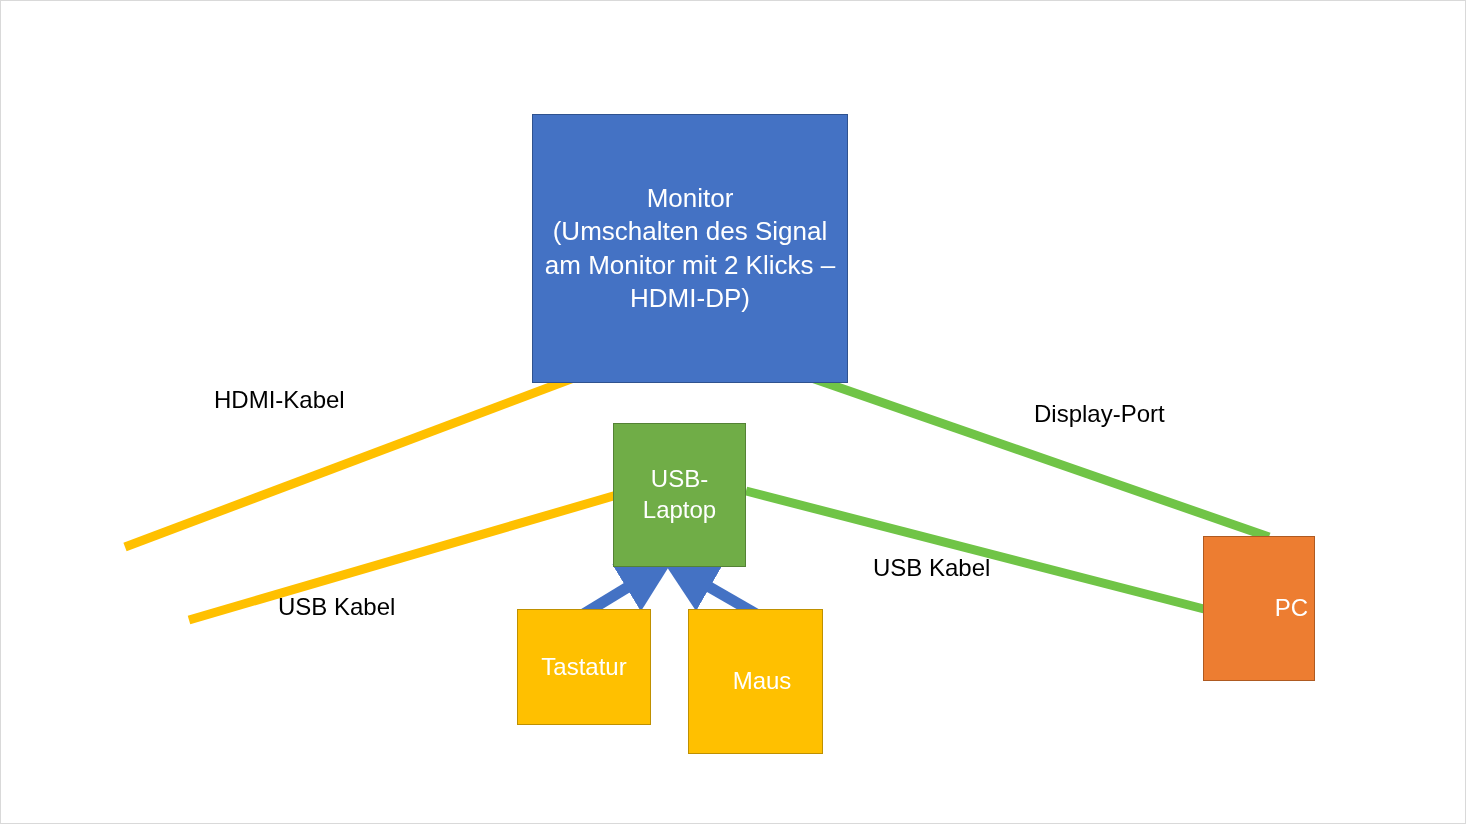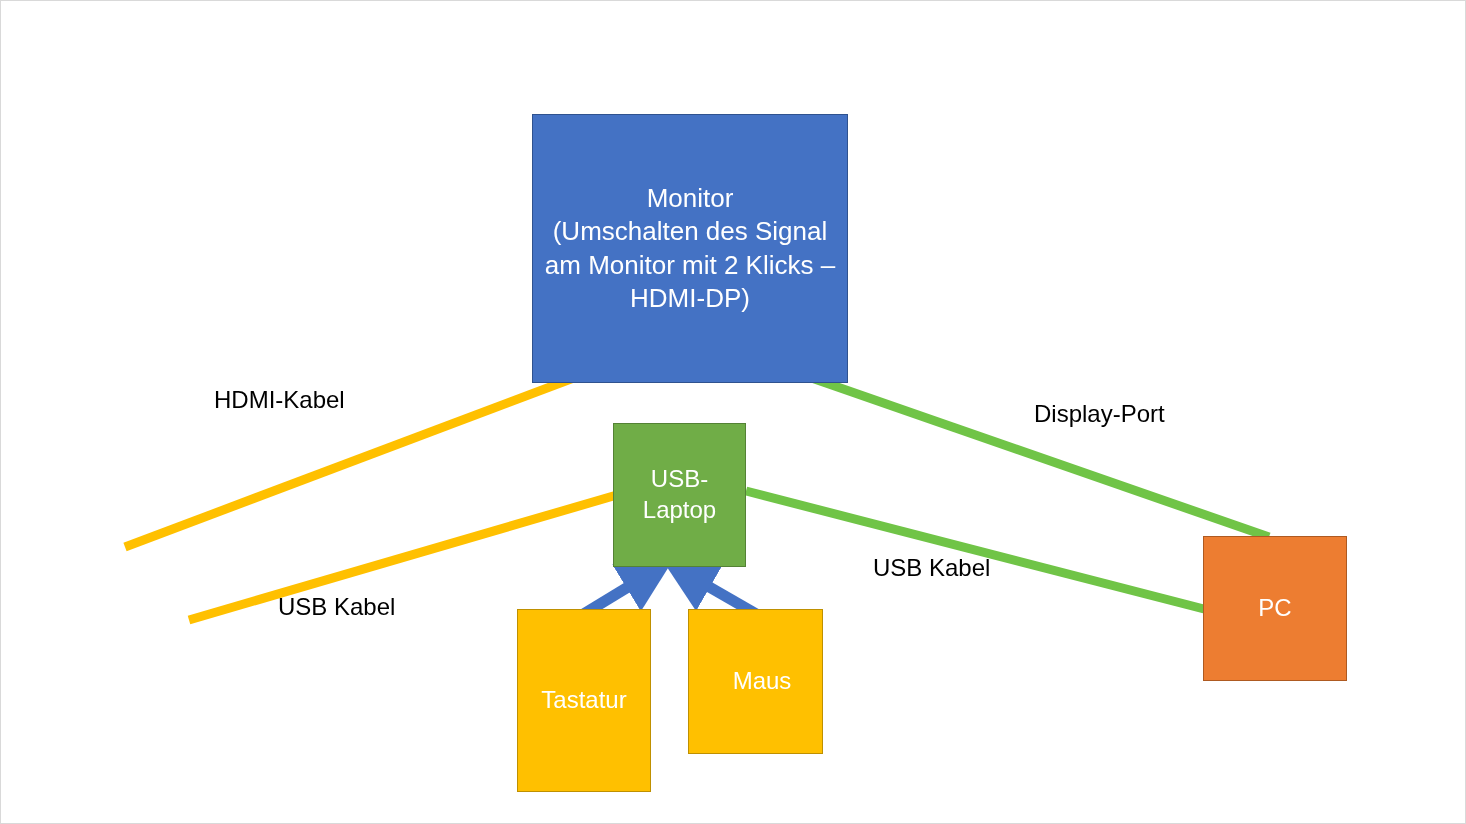--- a/index.html
+++ b/index.html
@@ -66,31 +66,32 @@
     top: 545px;
     width: 131px;
     height: 145px;
     background: #ED7D31;
     border: 1px solid #AE5A21;
     font-size: 24px;
   }
   #node-pc {
     left: 1202px;
     top: 535px;
-    width: 144px;
+    width: 112px;
     height: 145px;
     background: #ED7D31;
     border: 1px solid #AE5A21;
     font-size: 24px;
+    justify-content: flex-end;
   }
   #node-tastatur {
     left: 516px;
     top: 608px;
     width: 134px;
-    height: 183px;
+    height: 116px;
     background: #FFC000;
     border: 1px solid #BF9000;
     font-size: 24px;
   }
   #node-maus {
     left: 687px;
     top: 608px;
     width: 135px;
     height: 145px;
     background: #FFC000;

